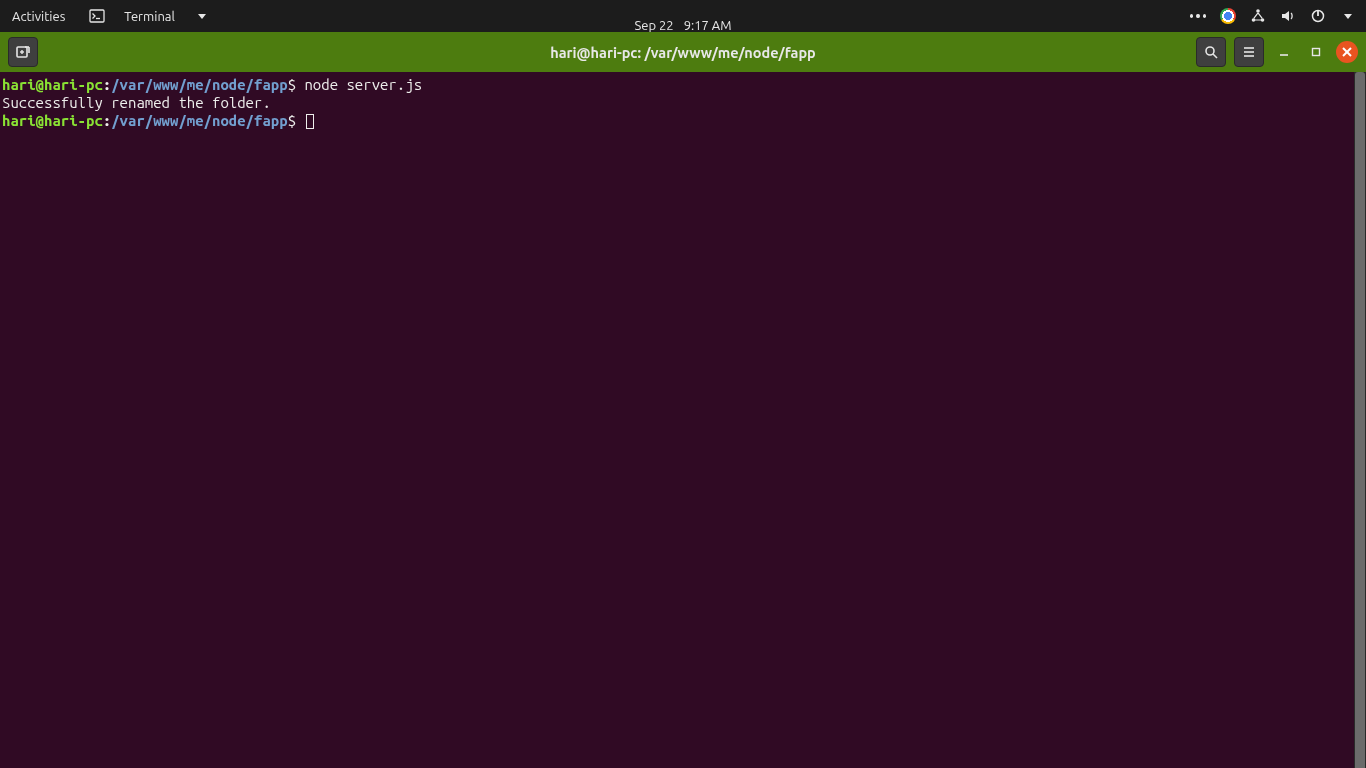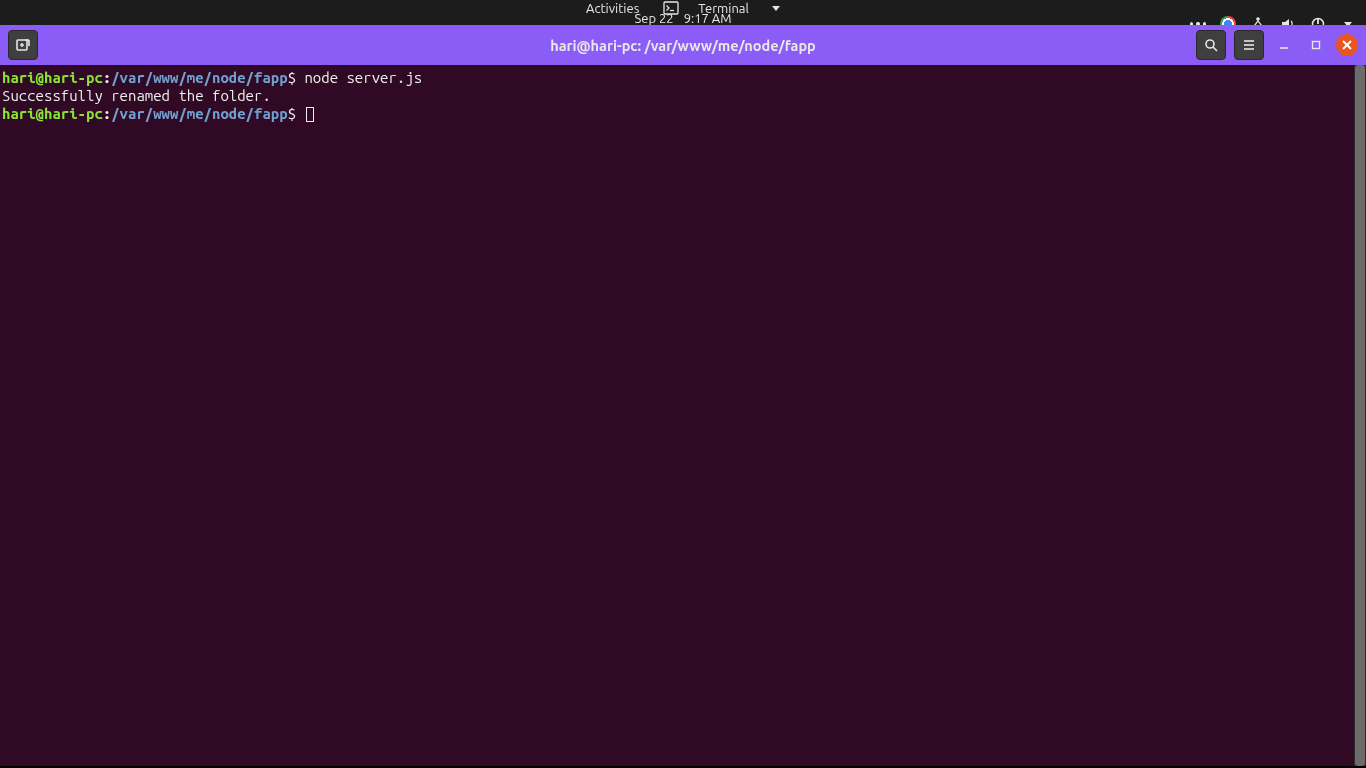--- a/index.html
+++ b/index.html
@@ -1,27 +1,26 @@
 <!DOCTYPE html>
 <html><head>
 <meta charset="utf-8">
 <style>
   * { margin: 0; padding: 0; box-sizing: border-box; }
   html, body { width: 1366px; height: 768px; overflow: hidden; font-family: Ubuntu, "Segoe UI", sans-serif; background: #000; }
 
   
   .top-bar {
-    height: 25px;
+    height: 32px;
     background: #1c1c1c;
     color: #e6e6e6;
     display: flex;
     align-items: center;
     font-size: 13px;
     position: relative;
-    flex-direction: column;
   }
   .tb-left { display: flex; align-items: center; height: 100%; }
   .tb-item { padding: 0 12px; height: 100%; display: flex; align-items: center; cursor: pointer; }
   .tb-app { display: flex; align-items: center; gap: 19px; }
   .tb-center {
     position: absolute; left: 50%; transform: translateX(-50%);
     display: flex; align-items: flex-end; gap: 10px;
   }
   .tb-right {
     margin-left: auto; display: flex; align-items: center; gap: 14px; padding-right: 14px;
@@ -37,21 +36,21 @@
   .chrome-ball {
     width: 16px; height: 16px; border-radius: 50%;
     background:
       radial-gradient(circle at 50% 50%, #4285f4 0 4px, #fff 4px 6px, transparent 6px),
       conic-gradient(#ea4335 0 120deg, #fbbc05 120deg 240deg, #34a853 240deg 360deg);
   }
 
   
   .win-header {
     height: 40px;
-    background: #8b5cf6;
+    background: #4d7c0f;
     display: flex;
     align-items: center;
     position: relative;
     padding: 0 8px;
   }
   .hdr-btn {
     width: 30px; height: 30px; border-radius: 4px;
     background: #3f3f3f; border: 1px solid #2a2a2a;
     display: flex; align-items: center; justify-content: center; cursor: pointer;
   }

